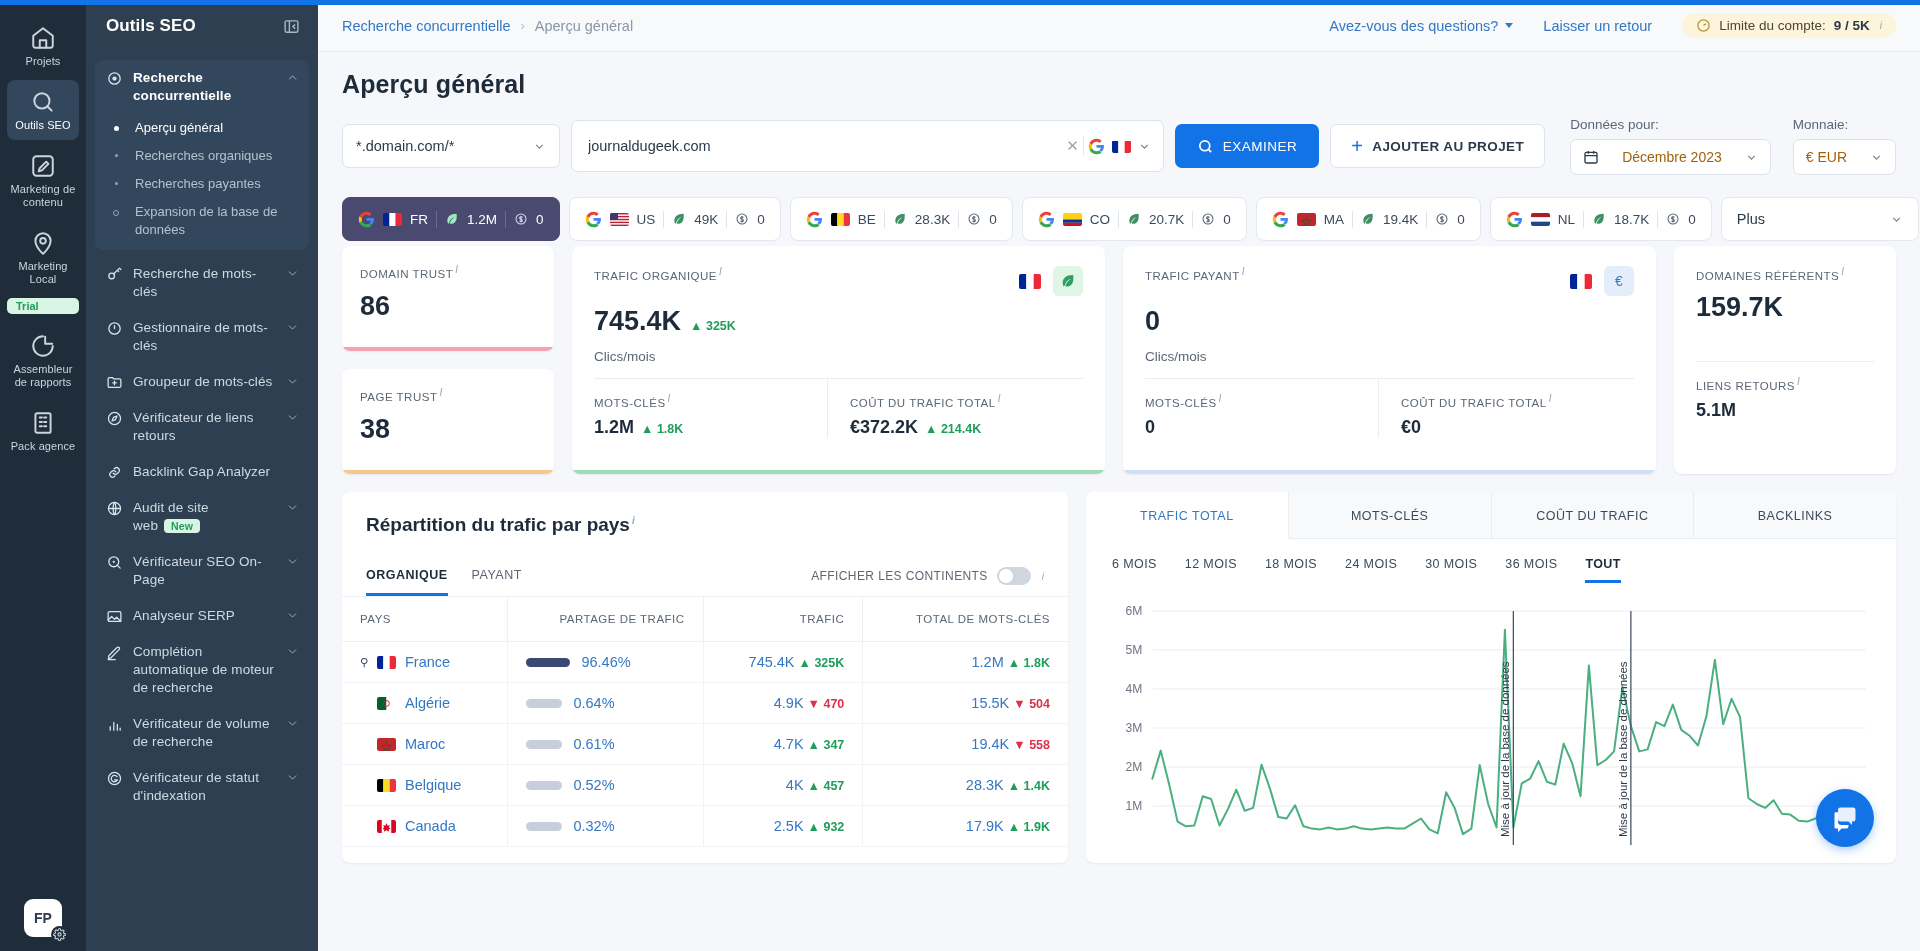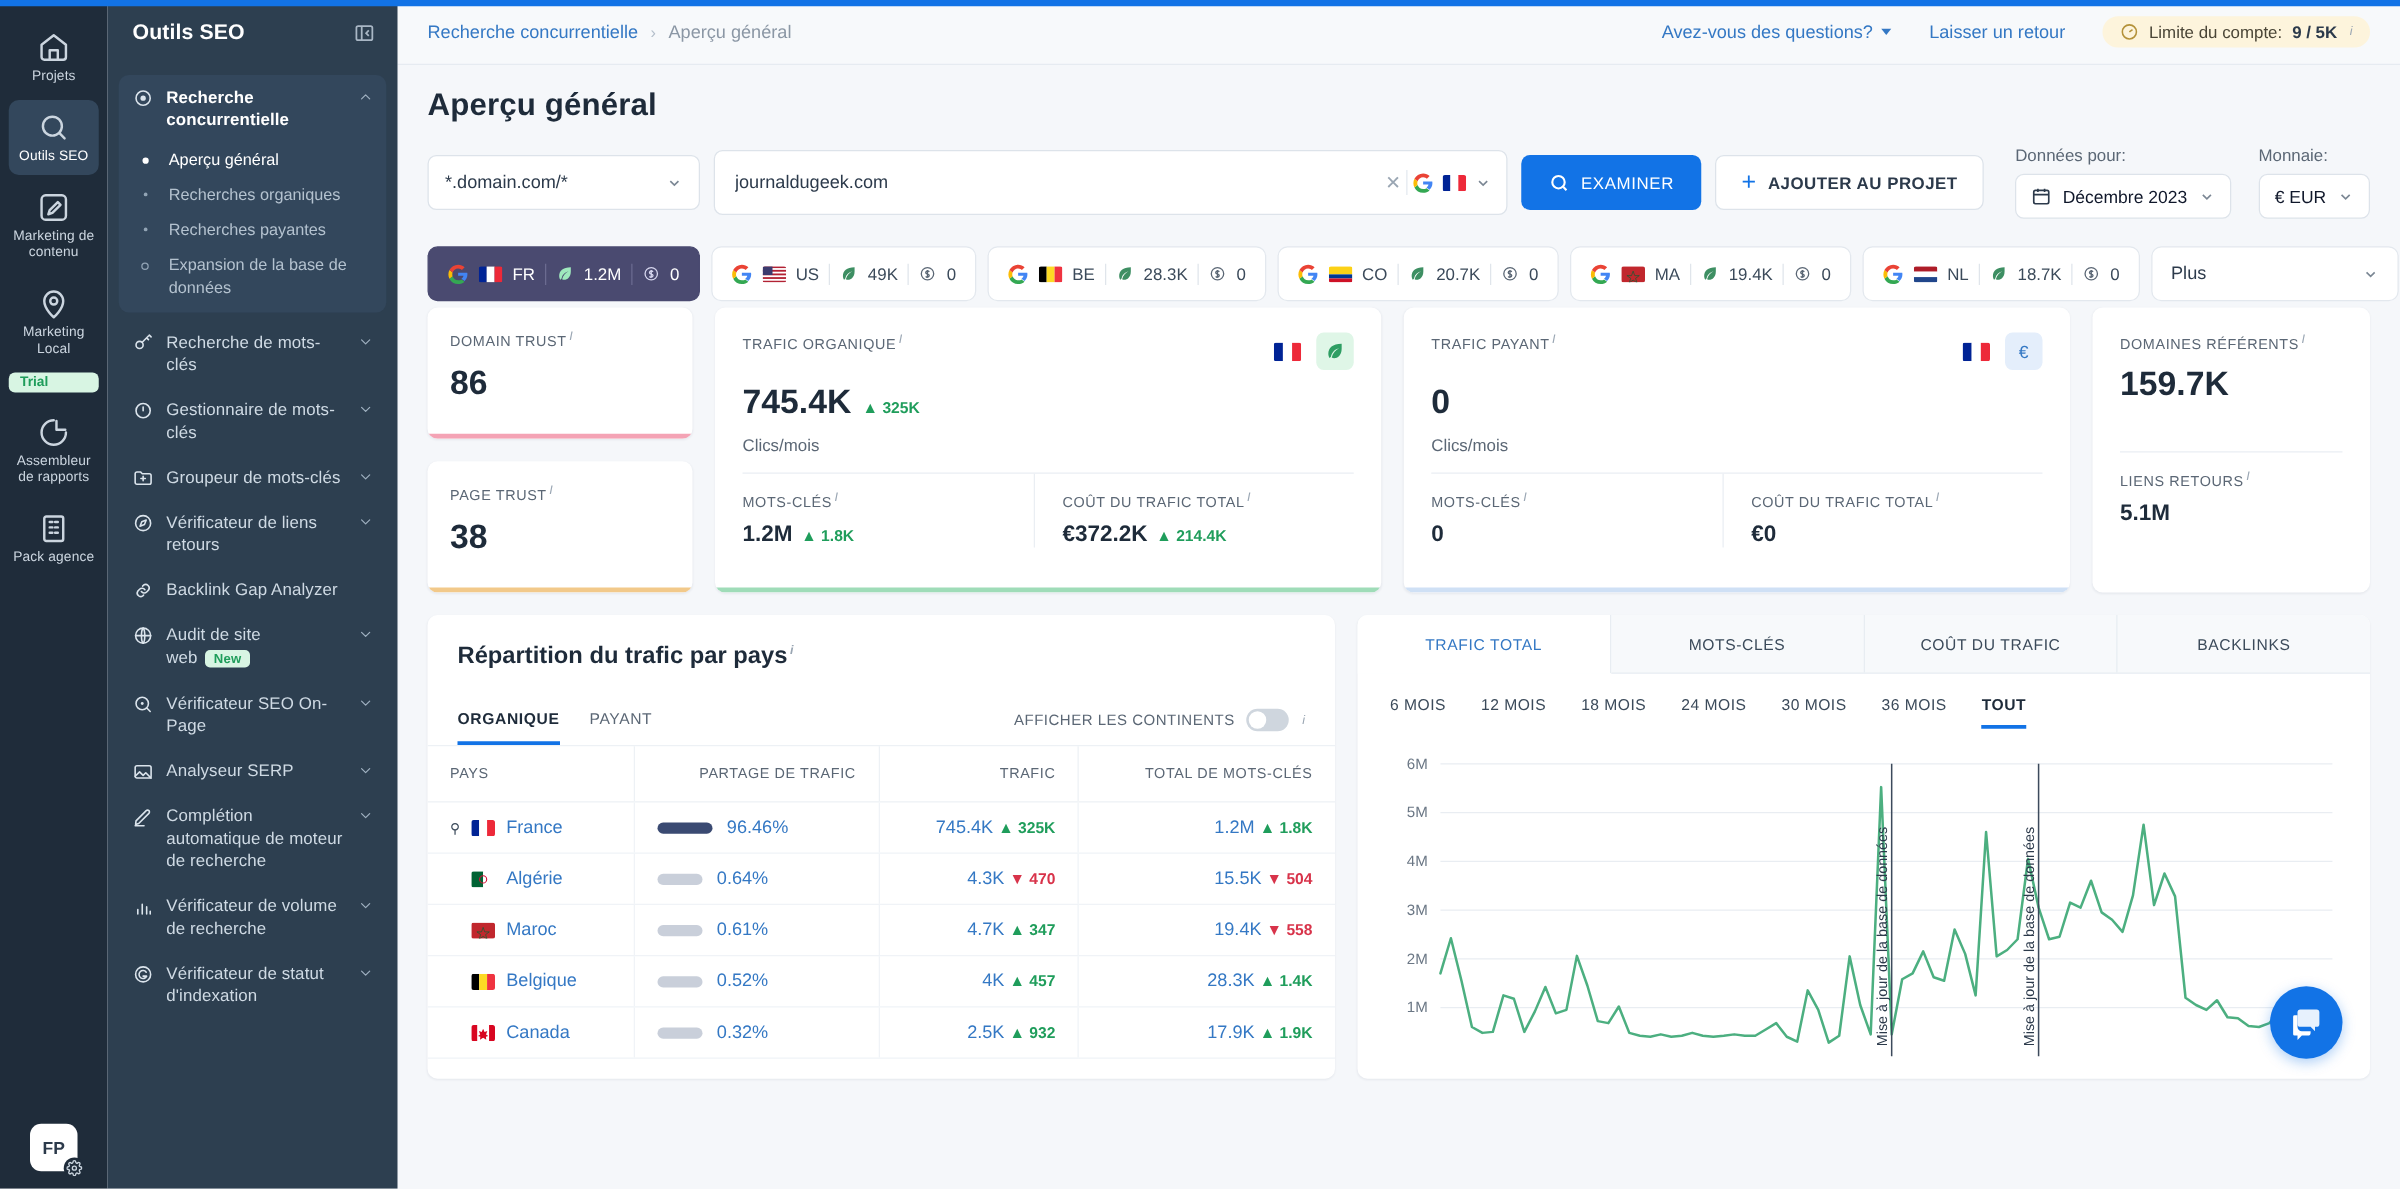--- a/index.html
+++ b/index.html
@@ -156,22 +156,22 @@
   .btn-ghost {
     height: 44px; background: #fff; border: 1px solid #dde3ea; border-radius: 7px; color: #2c3a4b;
     display: flex; align-items: center; gap: 9px; padding: 0 20px;
     font-size: 13.5px; font-weight: bold; letter-spacing: .4px; cursor: pointer;
   }
   .plus { font-size: 20px; color: #1273e6; line-height: 1; font-weight: normal;}
   .right-opts { display: flex; gap: 22px; margin-left: auto; padding-left: 14px;}
   .opt-lbl { font-size: 13.5px; color: #5b6775; margin-bottom: 7px; }
   .opt-box {
     height: 36px; background: #fff; border: 1px solid #dde3ea; border-radius: 7px;
-    display: flex; align-items: center; gap: 9px; padding: 0 12px;
-    font-size: 14px; color: #0f172a; cursor: pointer; white-space: nowrap; justify-content: space-between;
+    display: flex; align-items: center; gap: 23px; padding: 0 12px;
+    font-size: 14px; color: #a16207; cursor: pointer; white-space: nowrap; justify-content: space-between;
   }
   .opt-box svg.cal { width: 16px; height: 16px; }
 
   
   .chiprow { display: flex; gap: 9px; margin-bottom: 5px; align-items: stretch; }
   .chip {
     background: #fff; border: 1px solid #e3e8ee; border-radius: 8px;
     display: flex; align-items: center; gap: 8px; padding: 0 15px; height: 44px;
     font-size: 13.5px; color: #3b4a5a; cursor: pointer; white-space: nowrap;
   }
@@ -988,21 +988,21 @@
         <span>Algérie</span>
       </span>
                   </td>
     <td class="lft">
       <span class="bar-cell">
                       <span class="bar"></span>
       <span class="pct">0.64%</span>
                     </span>
                   </td>
     <td>
-      <span class="val">4.3K</span>
+      <span class="val">4.9K</span>
       <span style="font-size:12.5px;font-weight:bold;color:#d8334a"> ▼ 470</span></td>
     <td>
       <span class="val">15.5K</span>
       <span style="font-size:12.5px;font-weight:bold;color:#d8334a"> ▼ 504</span></td>
   </tr>
                 <tr>
     <td class="lft">
       <span class="ctry">
         <span class="pin"></span>
         <span class="flag"><svg viewBox="0 0 3 2" preserveAspectRatio="none" style="width:100%;height:100%">

